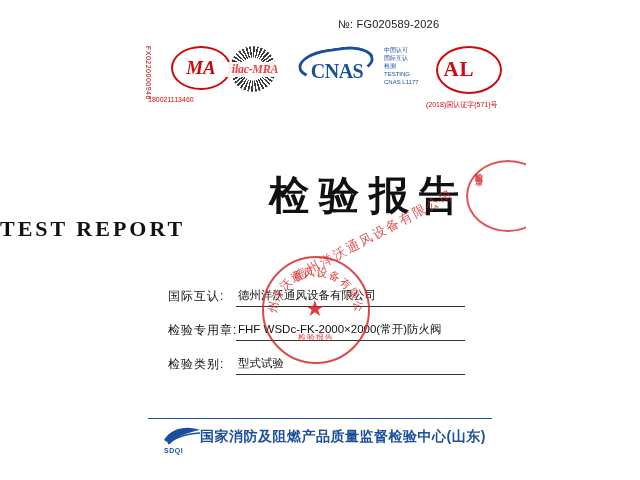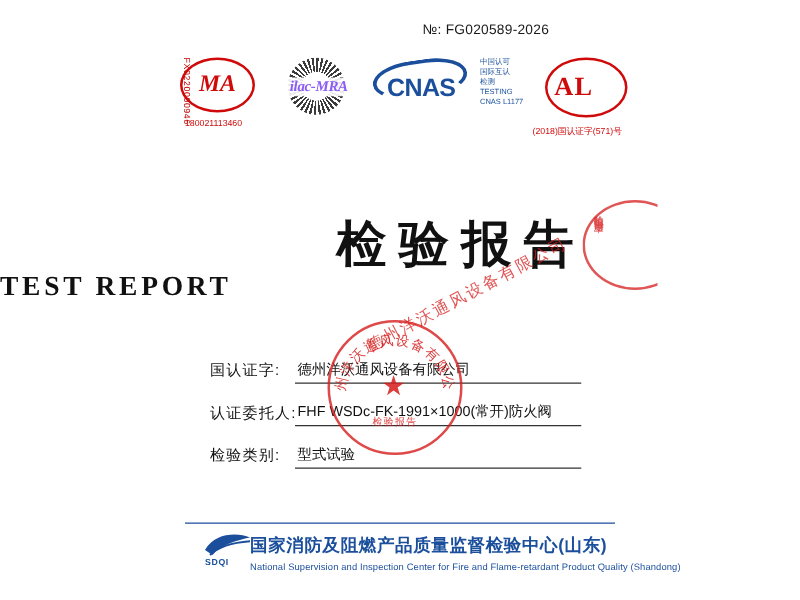--- a/index.html
+++ b/index.html
@@ -53,21 +53,21 @@
     color: #c00000;
     writing-mode: vertical-rl;
     text-orientation: mixed;
     letter-spacing: 0.5px;
     white-space: nowrap;
   }
 
   
   .cma {
     position: absolute;
-    left: 4px;
+    left: 31px;
     top: 2px;
     width: 62px;
     height: 46px;
   }
   .cma .oval {
     position: absolute;
     left: 0; top: 0;
     width: 60px;
     height: 44px;
     border: 2px solid #cf0a0a;
@@ -118,21 +118,21 @@
   .ilac .band {
     position: absolute;
     left: -2px;
     top: 16px;
     width: 58px;
     text-align: center;
     font-family: "Liberation Serif", serif;
     font-weight: bold;
     font-style: italic;
     font-size: 12px;
-    color: #8b5cf6;
+    color: #ef4444;
     letter-spacing: -0.3px;
     background: rgba(255,255,255,0.9);
   }
 
   
   .cnas {
     position: absolute;
     left: 156px;
     top: 4px;
     width: 82px;
@@ -149,21 +149,21 @@
     border-bottom-color: transparent;
     box-sizing: border-box;
     transform: rotate(-8deg);
   }
   .cnas .word {
     position: absolute;
     left: 0;
     top: 12px;
     width: 82px;
     text-align: center;
-    font-family: Liberation Sans, sans-serif;
+    font-family: Liberation Serif, serif;
     font-weight: bold;
     font-size: 20px;
     color: #1b4f9c;
     letter-spacing: -0.5px;
   }
 
   
   .cnas-text {
     position: absolute;
     left: 244px;
@@ -466,27 +466,27 @@
   <div class="title-cn">检验报告</div>
   <div class="title-en">TEST REPORT</div>
 
   <div class="edge-stamp">
     <div class="ring"></div>
     <div class="vtext">检验报告专用章</div>
   </div>
 
   <div class="form">
     <div class="row">
-      <span class="label">国认证字:</span>
+      <span class="label">国际互认:</span>
       <span class="value">德州洋沃通风设备有限公司</span>
       <span class="rule"></span>
     </div>
     <div class="row">
-      <span class="label">认证委托人:</span>
-      <span class="value">FHF WSDc-FK-1991×1000(常开)防火阀</span>
+      <span class="label">检验专用章:</span>
+      <span class="value">FHF WSDc-FK-2000×2000(常开)防火阀</span>
       <span class="rule"></span>
     </div>
     <div class="row">
       <span class="label">检验类别:</span>
       <span class="value">型式试验</span>
       <span class="rule"></span>
     </div>
   </div>
 
   <div class="stamp">
@@ -509,15 +509,14 @@
 
   <div class="sdqi">
     <svg class="mark" viewBox="0 0 40 22">
       <path d="M2 16 C10 2, 28 2, 38 6 C28 8, 14 12, 8 20 Z" fill="#1b4f9c"></path>
       <path d="M6 20 C12 14, 24 10, 38 9" stroke="#1b4f9c" stroke-width="1.6" fill="none"></path>
     </svg>
     <div class="name">SDQI</div>
   </div>
 
   <div class="footer-cn">国家消防及阻燃产品质量监督检验中心(山东)</div>
-  <div class="footer-en">National Supervision and Inspection Center for Fire and Flame-retardant Product Quality (Shandong)</div>
 
 </div>
 
 </body></html>

